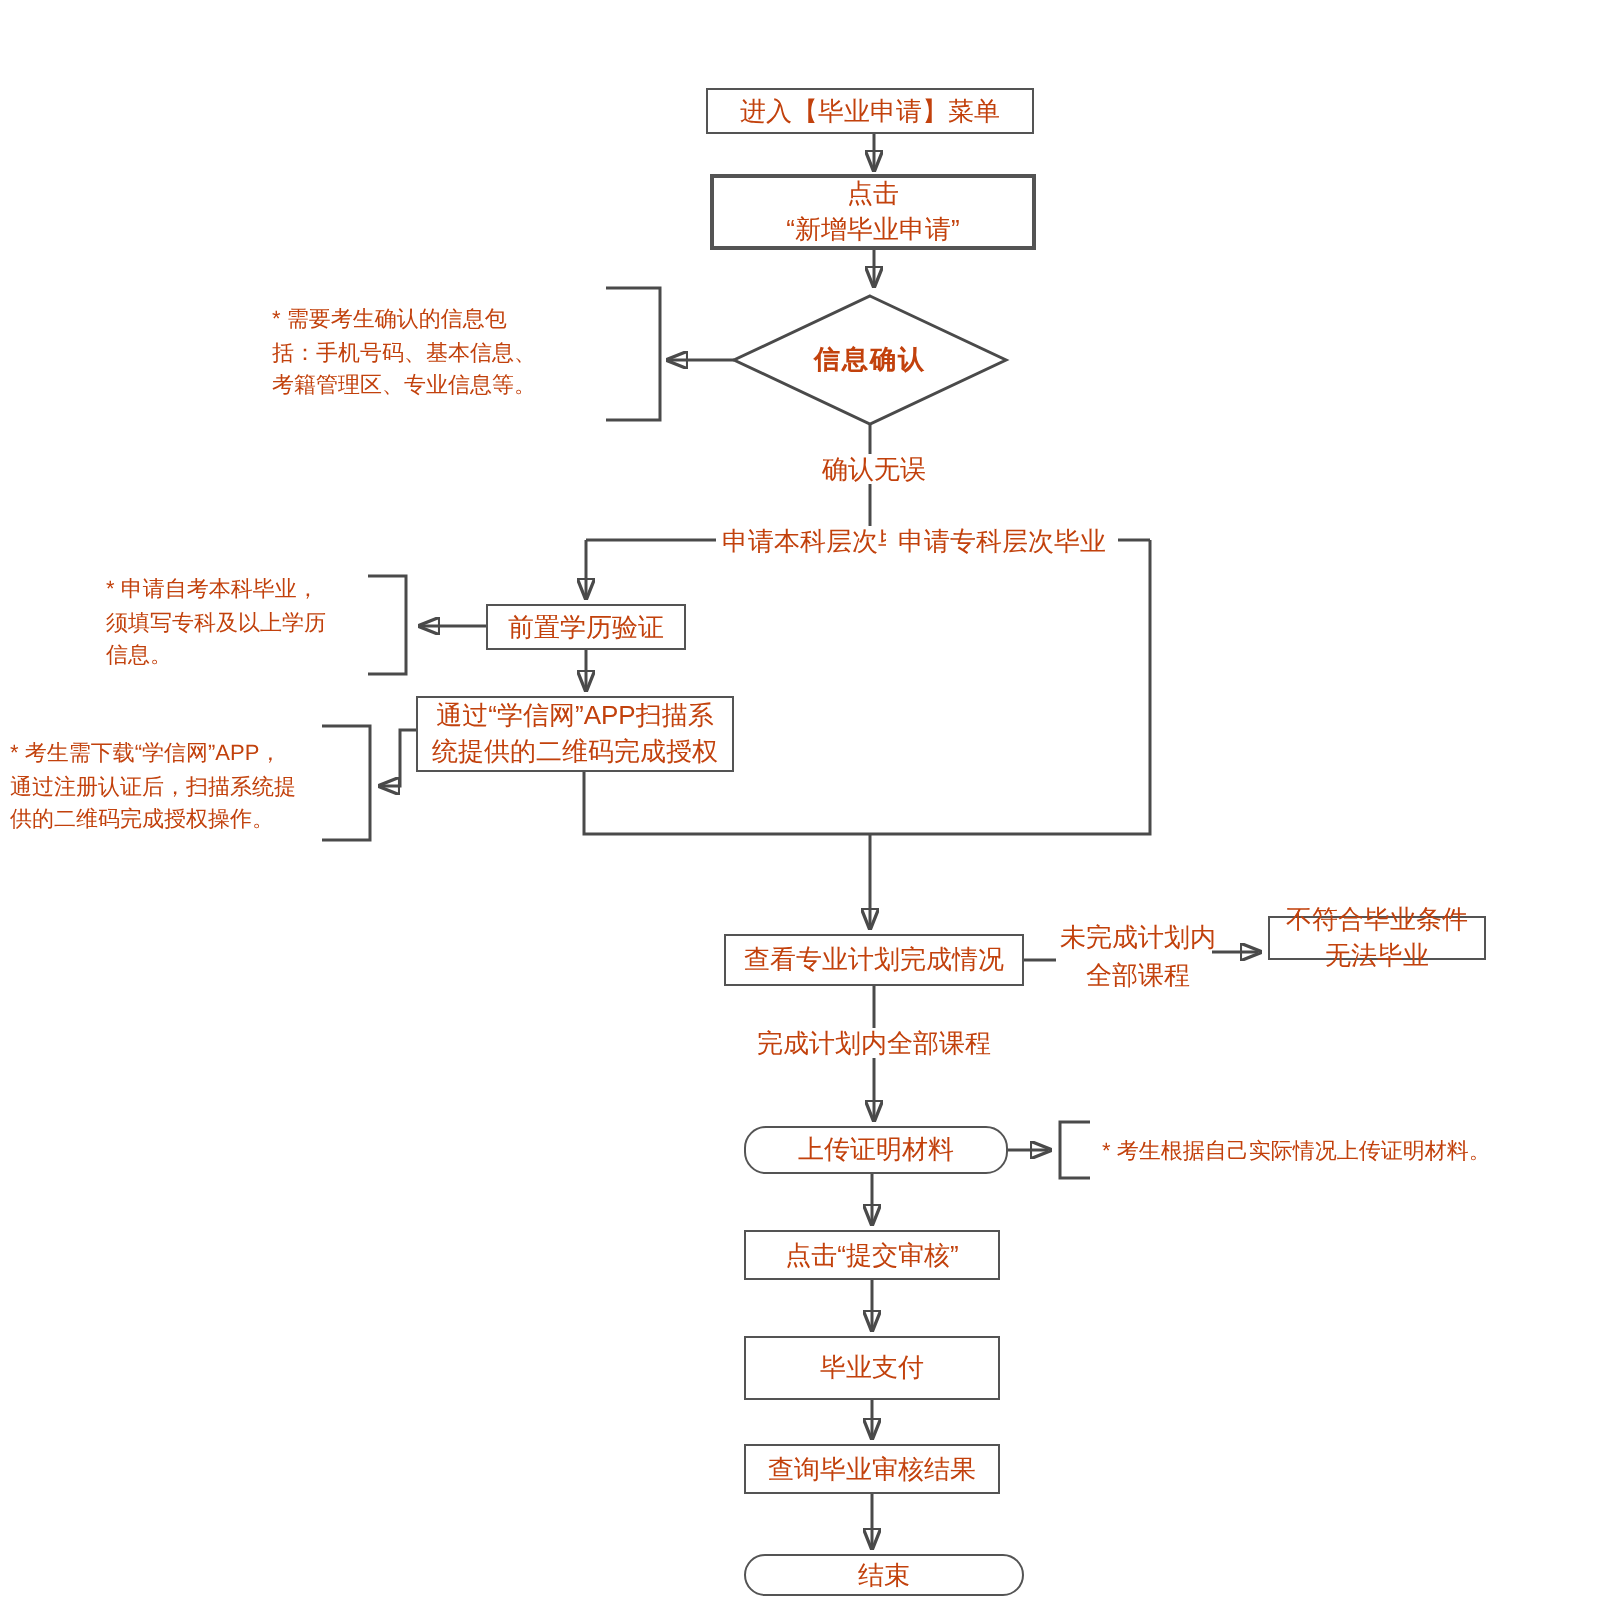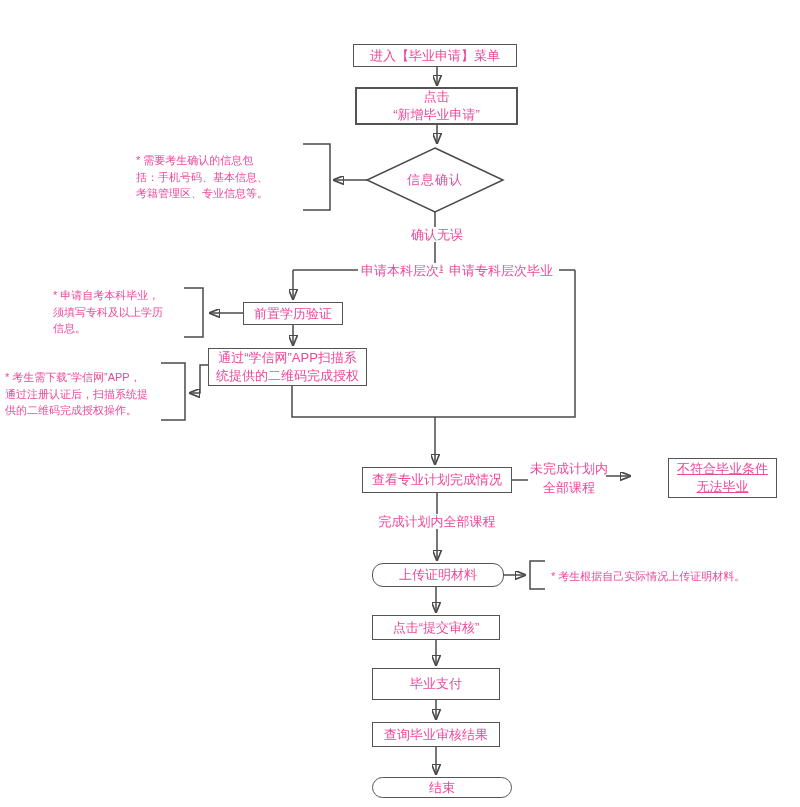--- a/index.html
+++ b/index.html
@@ -1,33 +1,33 @@
 <!DOCTYPE html>
 <html><head>
 <meta charset="utf-8">
 <style>
   html,body { margin:0; padding:0; background:#ffffff; }
   .stage {
     position:relative; width:800px; height:807px; background:#ffffff;
     font-family:"Liberation Sans","DejaVu Sans",sans-serif;
-    color:#ec4899; overflow:hidden;
+    color:#c2410c; overflow:hidden;
   }
   .stage svg.wires { position:absolute; left:0; top:0; width:800px; height:807px; }
   .wires path, .wires polygon { stroke:#4a4a4a; stroke-width:1.5; fill:none; }
   .wires polygon.shape { fill:#ffffff; }
   .box {
     position:absolute; box-sizing:border-box; background:#ffffff;
     border:1.5px solid #545454; display:flex; align-items:center; justify-content:center;
     text-align:center; font-size:13px; line-height:1.35; white-space:pre-line;
   }
   .box.thick { border-width:2.2px; }
   .box.terminator { border-radius:11px; }
   .diamond-label {
     position:absolute; display:flex; align-items:center; justify-content:center;
-    font-size:13px; letter-spacing:1px;
+    font-size:13px; letter-spacing:1px;font-weight:bold;
   }
   .elabel {
     position:absolute; font-size:13px; text-align:center; line-height:15px;
     white-space:pre-line;
   }
   .elabel.bg { background:#ffffff; }
   .elabel.twoline { line-height:19px; }
   .note {
     position:absolute; font-size:11px; line-height:16.5px; white-space:pre-line;
     text-align:left;
@@ -89,21 +89,21 @@
 
   <div class="diamond-label" style="left:367px; top:146px; width:136px; height:68px;">信息确认</div>
 
   <div class="box" style="left:243px; top:302px; width:100px; height:23px;">前置学历验证</div>
 
   <div class="box" style="left:208px; top:348px; width:159px; height:38px;">通过“学信网”APP扫描系
 统提供的二维码完成授权</div>
 
   <div class="box" style="left:362px; top:467px; width:150px; height:26px;">查看专业计划完成情况</div>
 
-  <div class="box" style="left:668px; top:458px; width:109px; height:40px;text-decoration:underline;">不符合毕业条件
+  <div class="box" style="left:634px; top:458px; width:109px; height:22px;">不符合毕业条件
 无法毕业</div>
 
   <div class="box" style="left:372px; top:563px; width:132px; height:24px;border-radius:11px;">上传证明材料</div>
 
   <div class="box" style="left:372px; top:615px; width:128px; height:25px;">点击“提交审核”</div>
 
   <div class="box" style="left:372px; top:668px; width:128px; height:32px;">毕业支付</div>
 
   <div class="box" style="left:372px; top:722px; width:128px; height:25px;">查询毕业审核结果</div>
 

